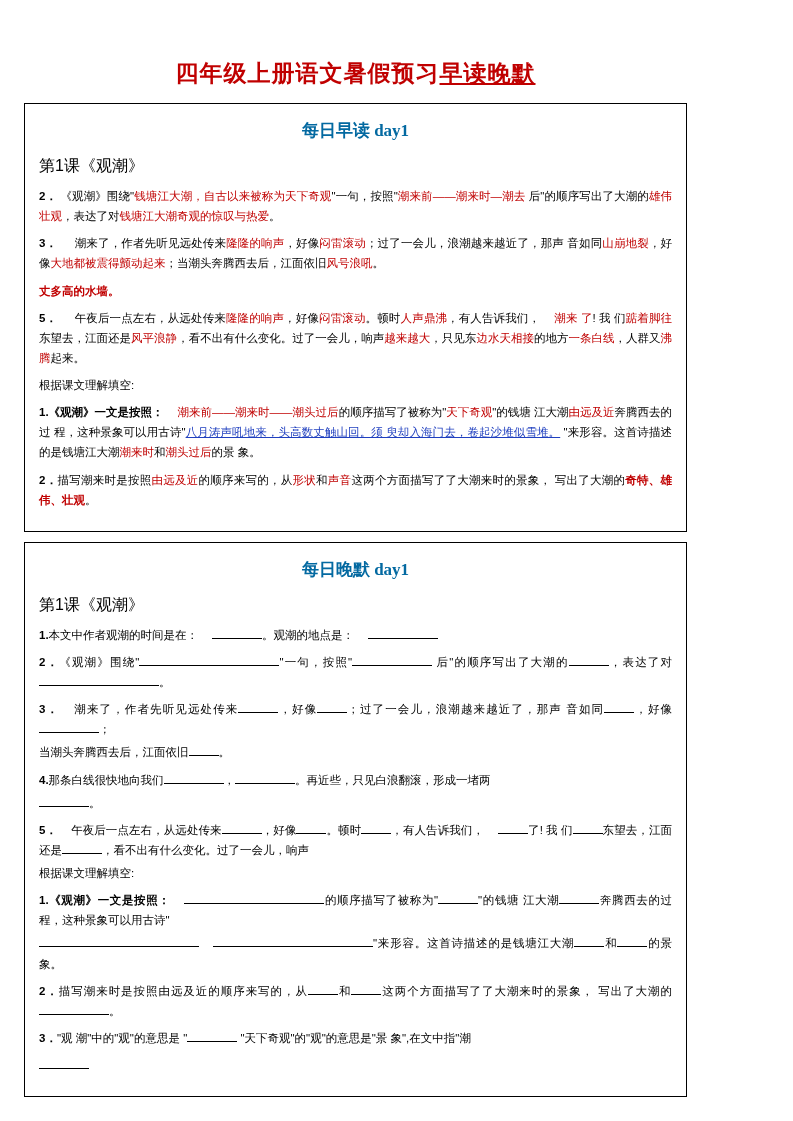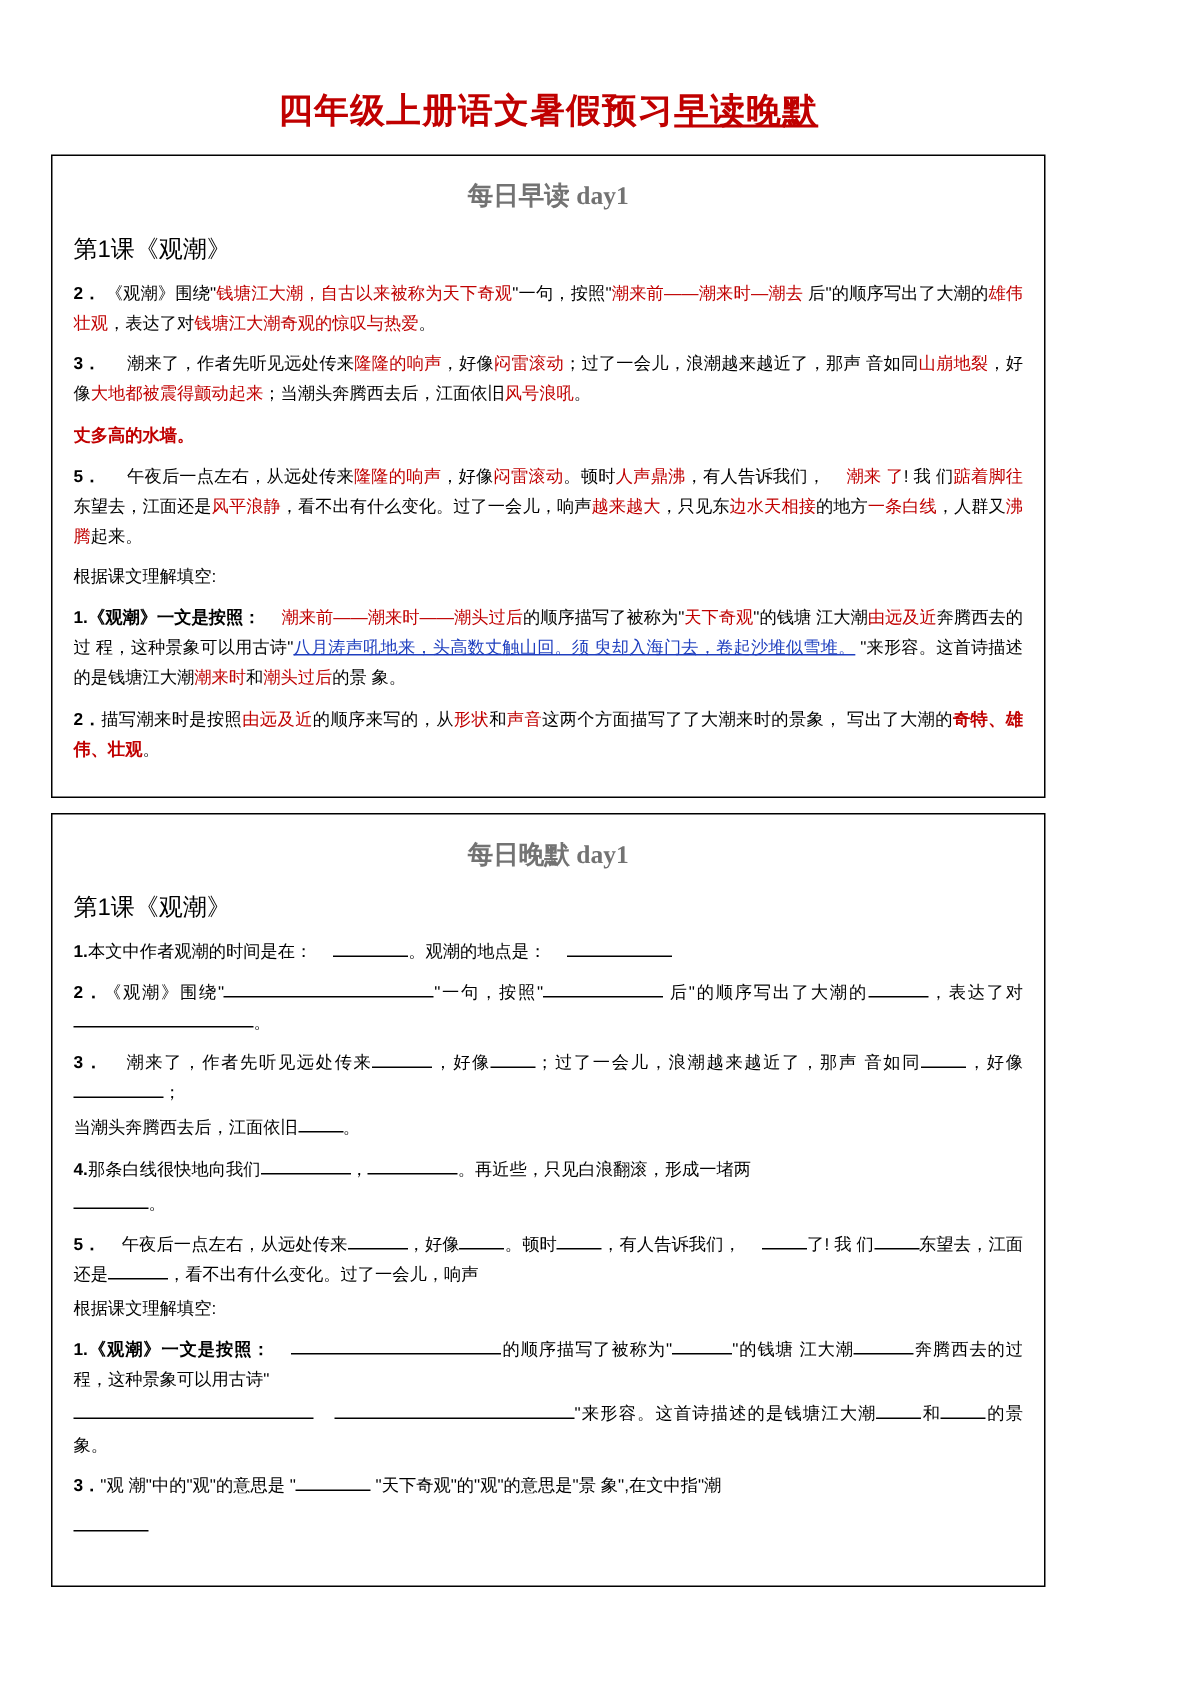--- a/index.html
+++ b/index.html
@@ -14,21 +14,20 @@
     color: #000;
     position: relative;
     overflow: hidden;
   }
   .page {
     width: 711px;
     height: 1121px;
     box-sizing: border-box;
     padding: 58px 24px 0 24px;
     position: relative;
-    margin-left: 10px;
   }
   .doc-title {
     text-align: center;
     font-size: 23px;
     font-weight: bold;
     color: #c00000;
     letter-spacing: 1px;
     margin: 0 0 14px 0;
     font-family: "Liberation Serif", serif;
   }
@@ -38,21 +37,21 @@
   .box {
     border: 1px solid #000;
     box-sizing: border-box;
     padding: 12px 14px 14px 14px;
     margin-bottom: 10px;
   }
   .box-title {
     text-align: center;
     font-size: 17px;
     font-weight: bold;
-    color: #737373;
+    color: #0369a1;
     margin: 3px 0 14px 0;
     font-family: "Liberation Serif", serif;
   }
   .lesson-head {
     font-size: 16px;
     font-weight: normal;
     margin: 0 0 9px 0;
   }
   p.line {
     font-size: 11.5px;
@@ -178,20 +177,23 @@
 
     <p class="line">根据课文理解填空:</p>
 
     <p class="line tight">
       <span class="num">1.</span><span class="bold">《观潮》一文是按照：</span><span class="sp"></span><span class="blank b140"></span><span>的顺序描写了被称为"</span><span class="blank b40"></span><span>"的钱塘 江大潮</span><span class="blank b40"></span><span>奔腾西去的过程，这种景象可以用古诗"</span>
     </p>
     <p class="line">
       <span class="blank b160"></span><span class="sp"></span><span class="blank b160"></span><span>"来形容。这首诗描述的是钱塘江大潮</span><span class="blank b30"></span><span>和</span><span class="blank b30"></span><span>的景 象。</span>
     </p>
 
+    <p class="line">
+      <span class="num">2．</span><span>描写潮来时是按照由远及近的顺序来写的，从</span><span class="blank b30"></span><span>和</span><span class="blank b30"></span><span>这两个方面描写了了大潮来时的景象， 写出了大潮的</span><span class="blank b70"></span><span>。</span>
+    </p>
 
     <p class="line">
       <span class="num">3．</span><span>"观 潮"中的"观"的意思是 "</span><span class="blank b50"></span><span>  "天下奇观"的"观"的意思是"景 象",在文中指"潮</span>
     </p>
     <p class="line">
       <span class="blank b50"></span>
     </p>
   </div>
 
 </div>

